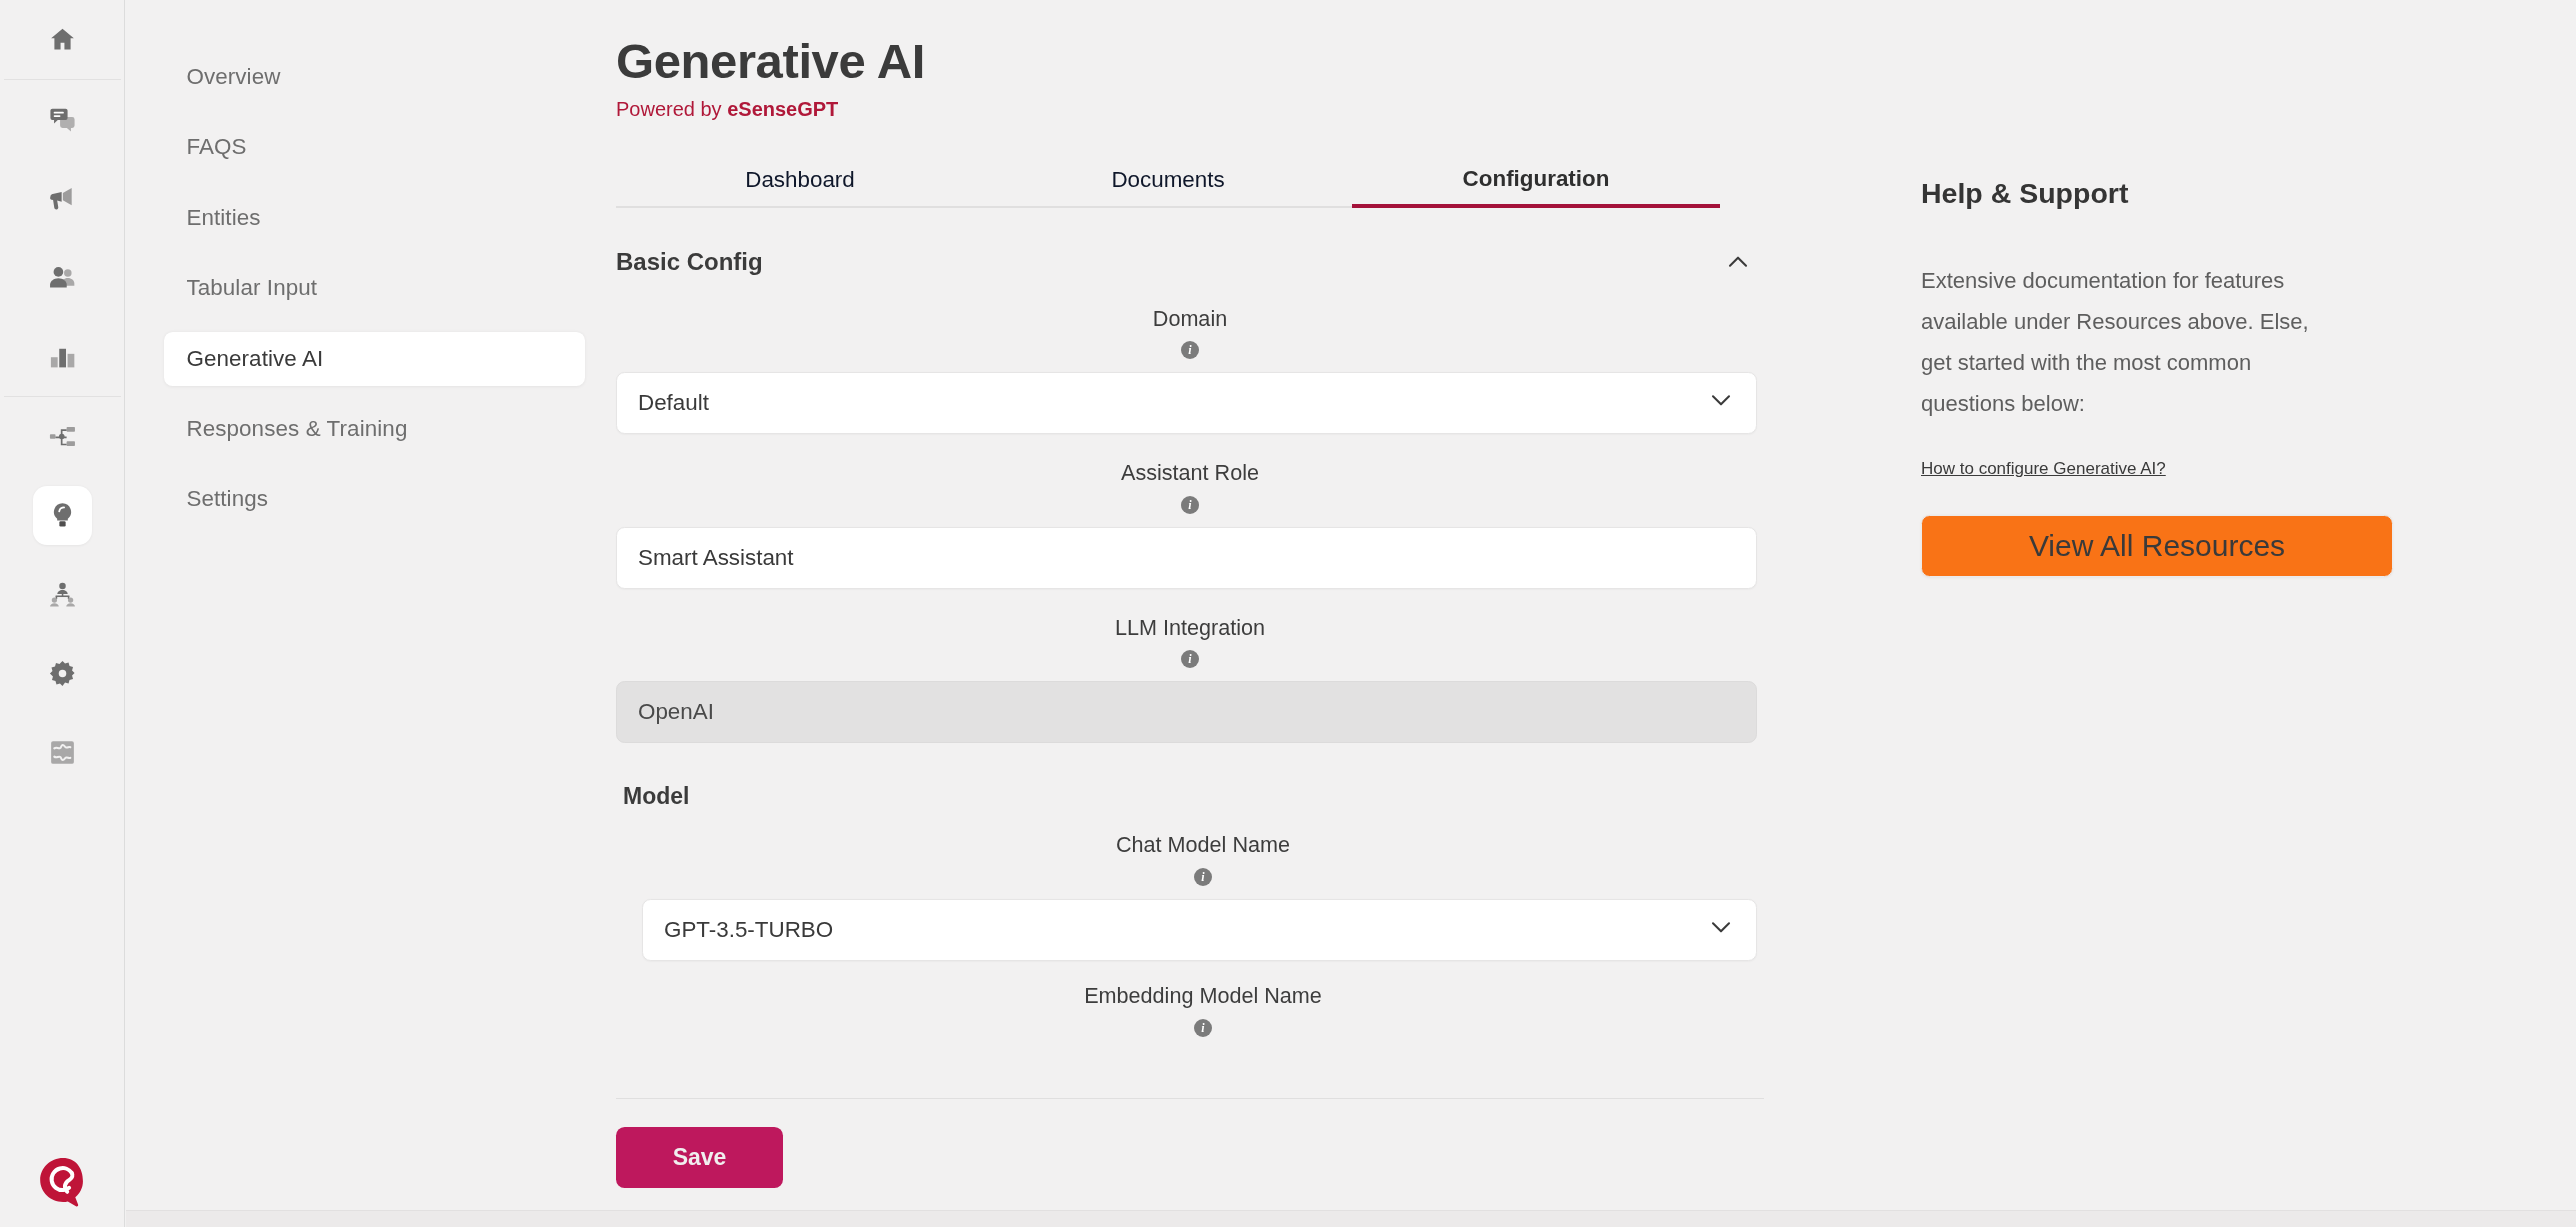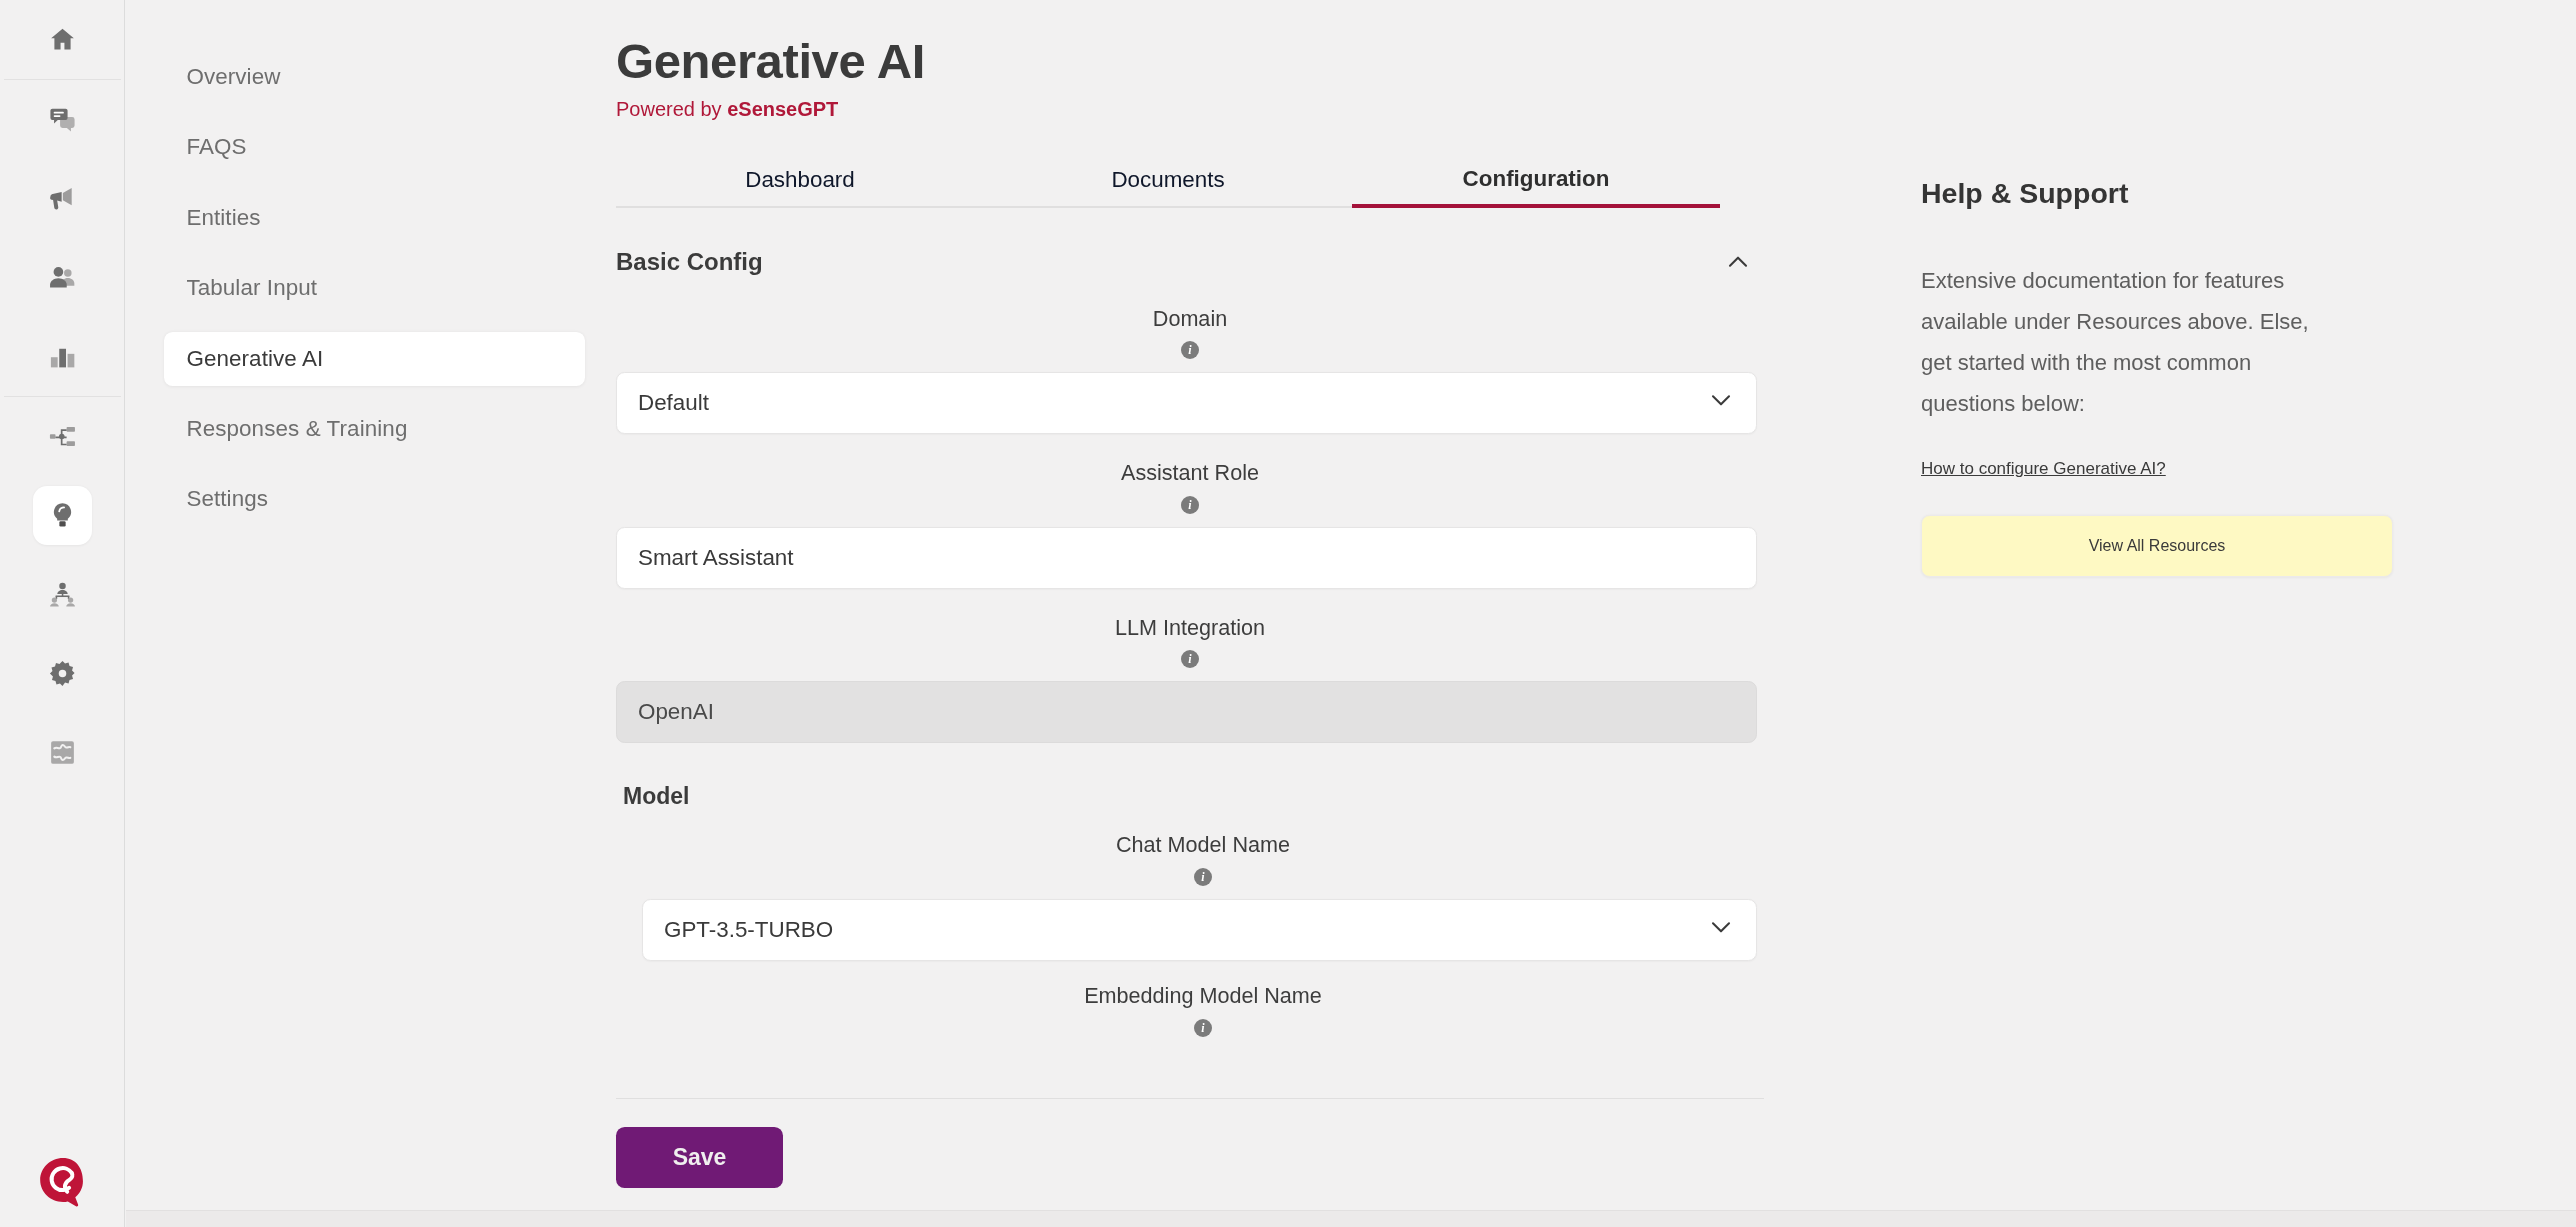--- a/index.html
+++ b/index.html
@@ -230,21 +230,21 @@
     width: 1148px;
     margin-left: 7px;
     height: 0.9px;
     background: #e0dfdf;
   }
   #save-button {
     margin: 28px 4px 0 7px;
     width: 167px;
     height: 61px;
     border-radius: 8.6px;
-    background: #701a75;
+    background: #be185d;
     color: #f0efef;
     font-size: 23px;
     font-weight: bold;
     border: none;
     display: flex;
     align-items: center;
     justify-content: center;
   }
 
   #fade-mask {
@@ -281,24 +281,24 @@
     display: inline-block;
     margin-top: 35px;
     font-size: 17px;
     color: #3a3a3a;
     text-decoration: underline;
   }
   #resources-button {
     margin-top: 36px;
     width: 472px;
     height: 62px;
-    background: #fef9c3;
+    background: #f97316;
     border: 0.9px solid #eceaea;
     border-radius: 8.6px;
-    font-size: 16px;
+    font-size: 30px;
     color: #3a3a3a;
     display: flex;
     align-items: center;
     justify-content: center;
     box-shadow: 0 0.9px 2.6px rgba(0,0,0,0.05);
   }
 
   #footer-strip {
     position: absolute;
     left: 126px;

